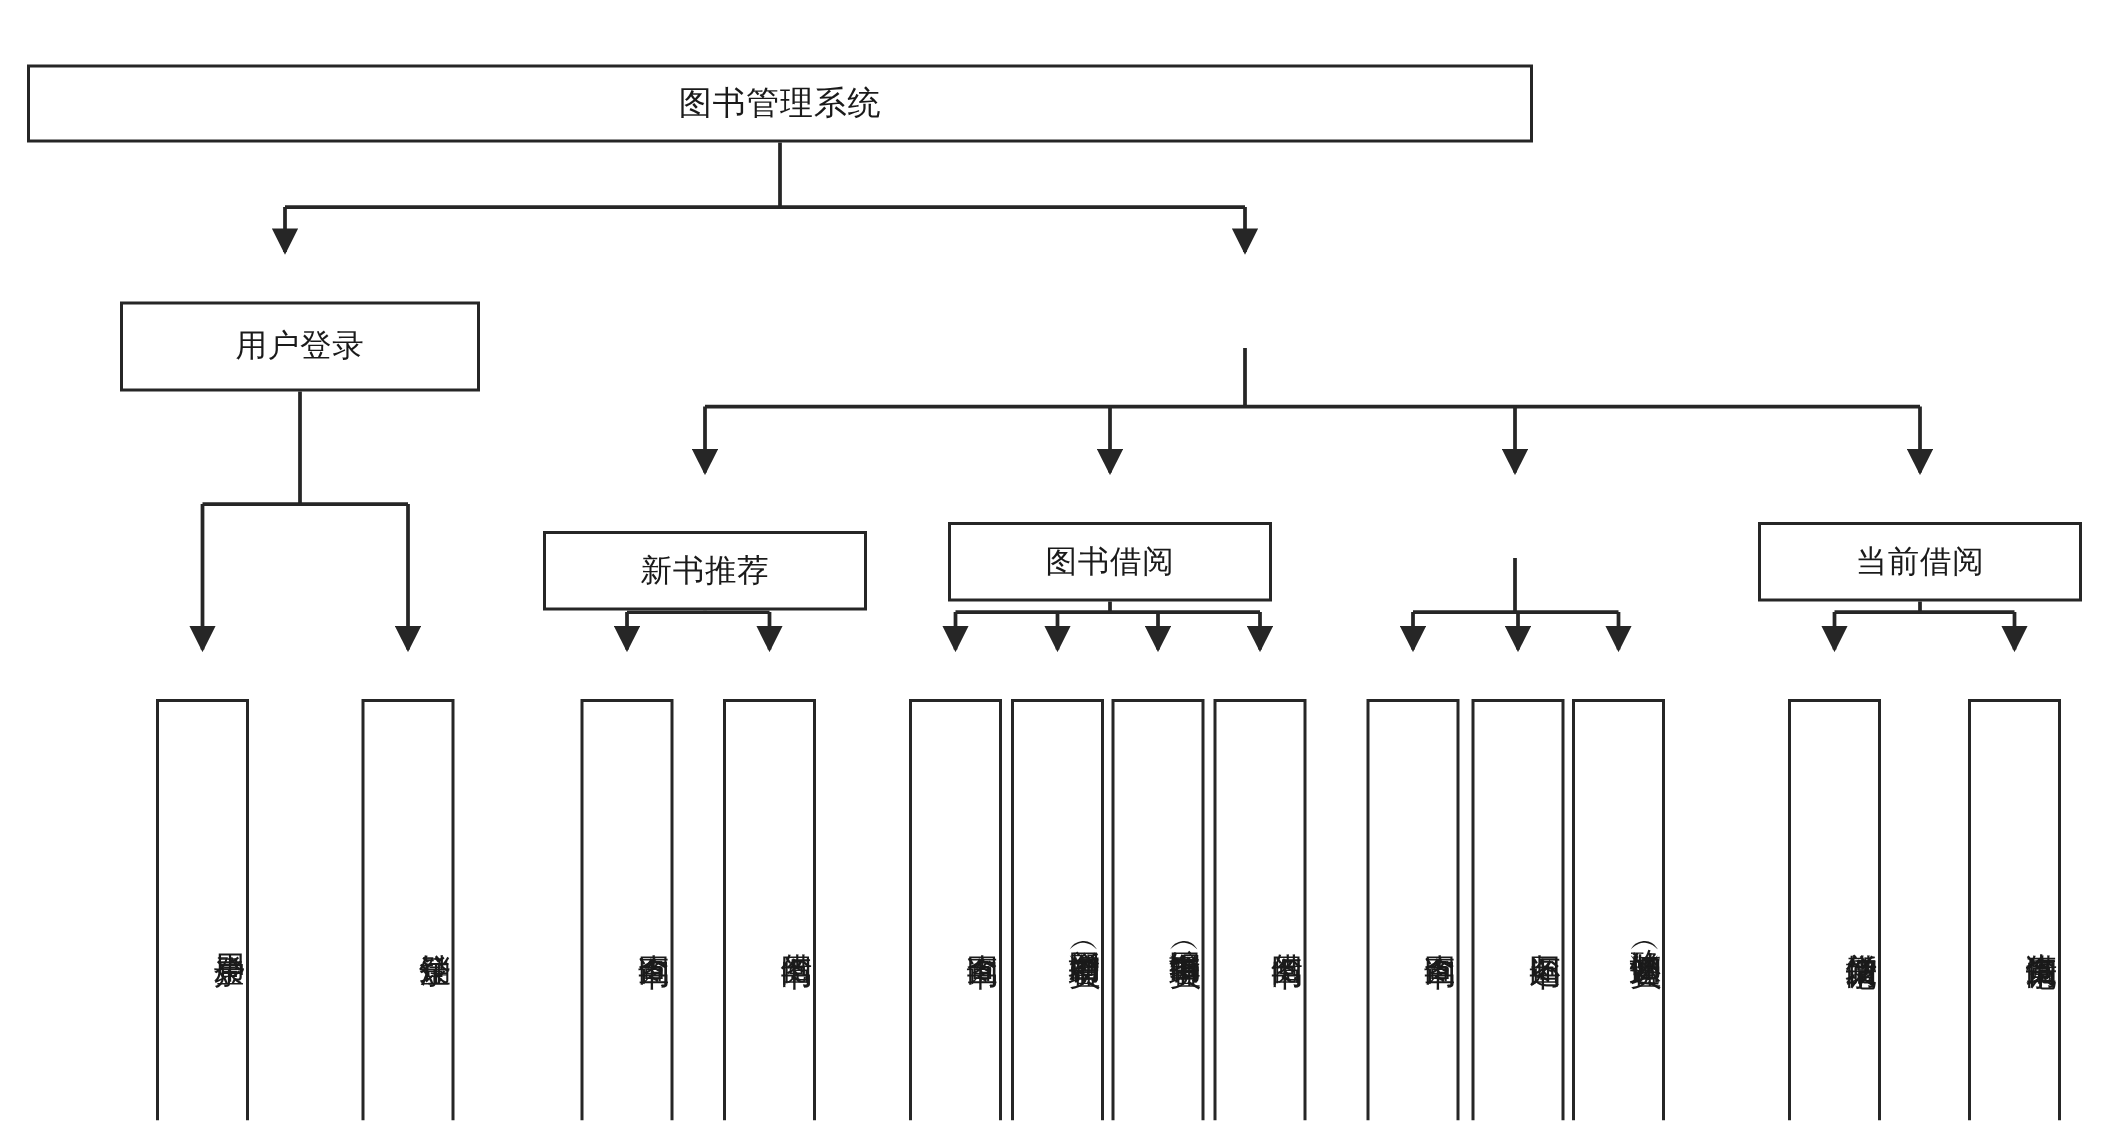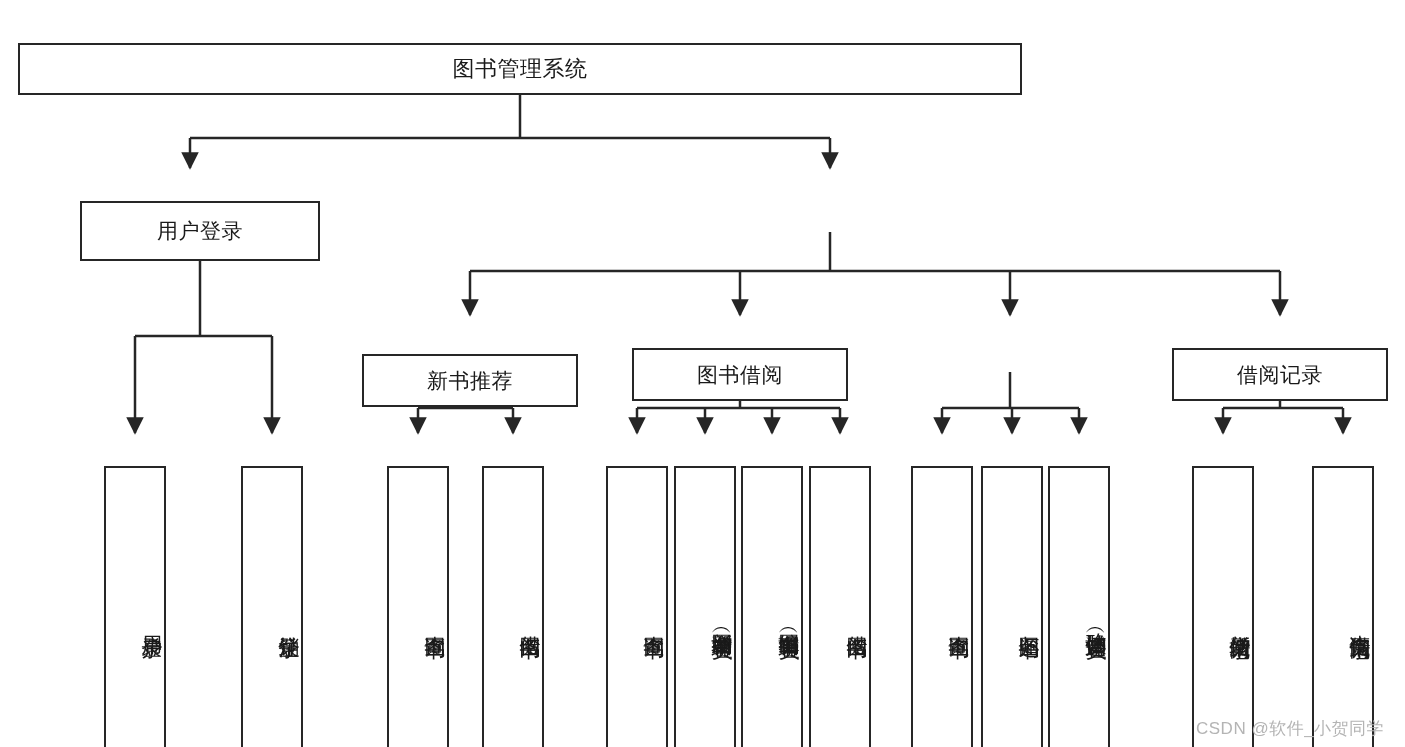--- a/index.html
+++ b/index.html
@@ -132,21 +132,21 @@
     <span>用户登录</span>
   </div>
 
   <div class="node horiz" style="left:362px; top:325px; width:216px; height:53px;">
     <span>新书推荐</span>
   </div>
   <div class="node horiz" style="left:632px; top:319px; width:216px; height:53px;">
     <span>图书借阅</span>
   </div>
   <div class="node horiz" style="left:1172px; top:319px; width:216px; height:53px;">
-    <span>借阅记录</span>
+    <span>当前借阅</span>
   </div>
 
   <div class="node vert" style="left:104px; top:437px; width:62px; height:295px;">
     <span class="vlabel">用户登录</span>
   </div>
   <div class="node vert" style="left:241px; top:437px; width:62px; height:295px;">
     <span class="vlabel">注销登录</span>
   </div>
   <div class="node vert" style="left:387px; top:437px; width:62px; height:295px;">
     <span class="vlabel">查询图书</span>
@@ -175,15 +175,14 @@
   <div class="node vert" style="left:1048px; top:437px; width:62px; height:295px;">
     <span class="vlabel">确认归还（管理员）</span>
   </div>
   <div class="node vert" style="left:1192px; top:437px; width:62px; height:295px;">
     <span class="vlabel">新增借阅记录</span>
   </div>
   <div class="node vert" style="left:1312px; top:437px; width:62px; height:295px;">
     <span class="vlabel">查询借阅记录</span>
   </div>
 
-  <div class="watermark" style="left:1196px; top:717px;">CSDN @软件_小贺同学</div>
 
 </div>
 
 </body></html>

